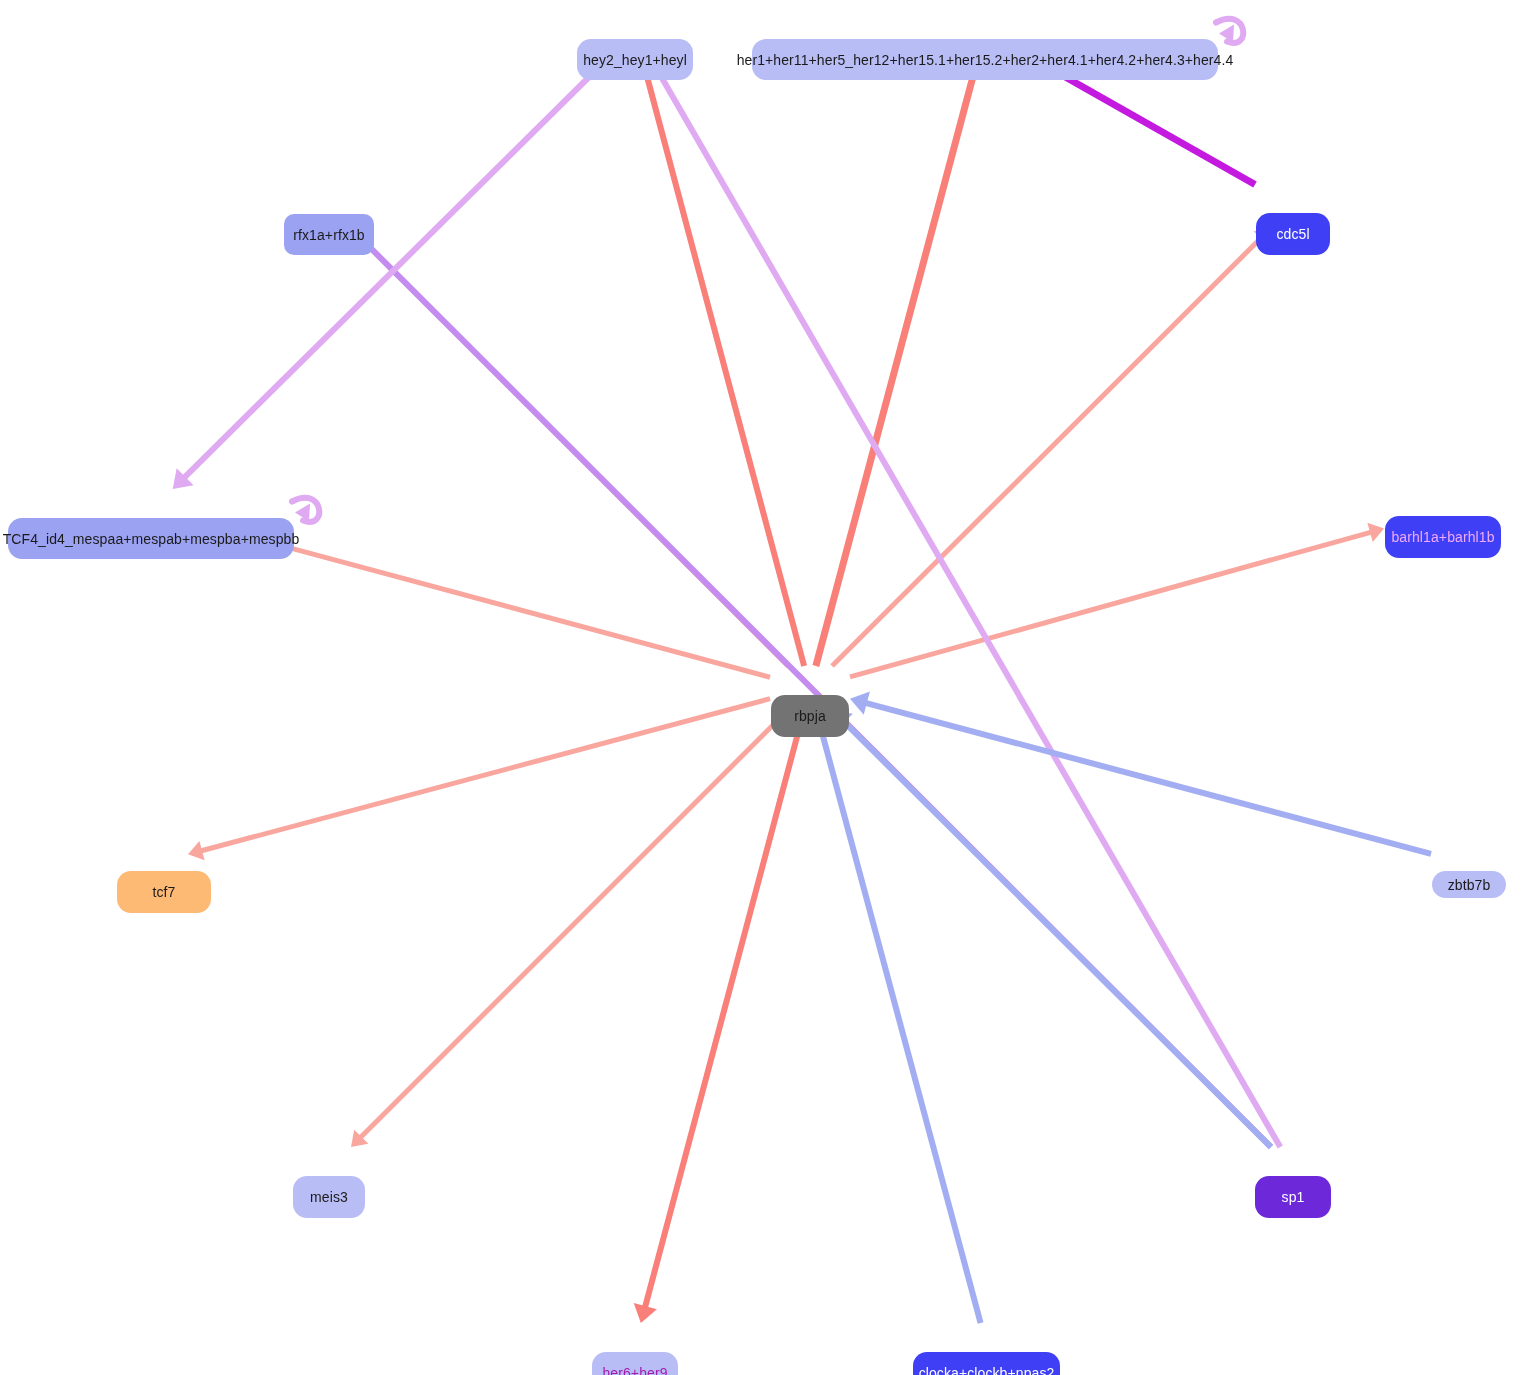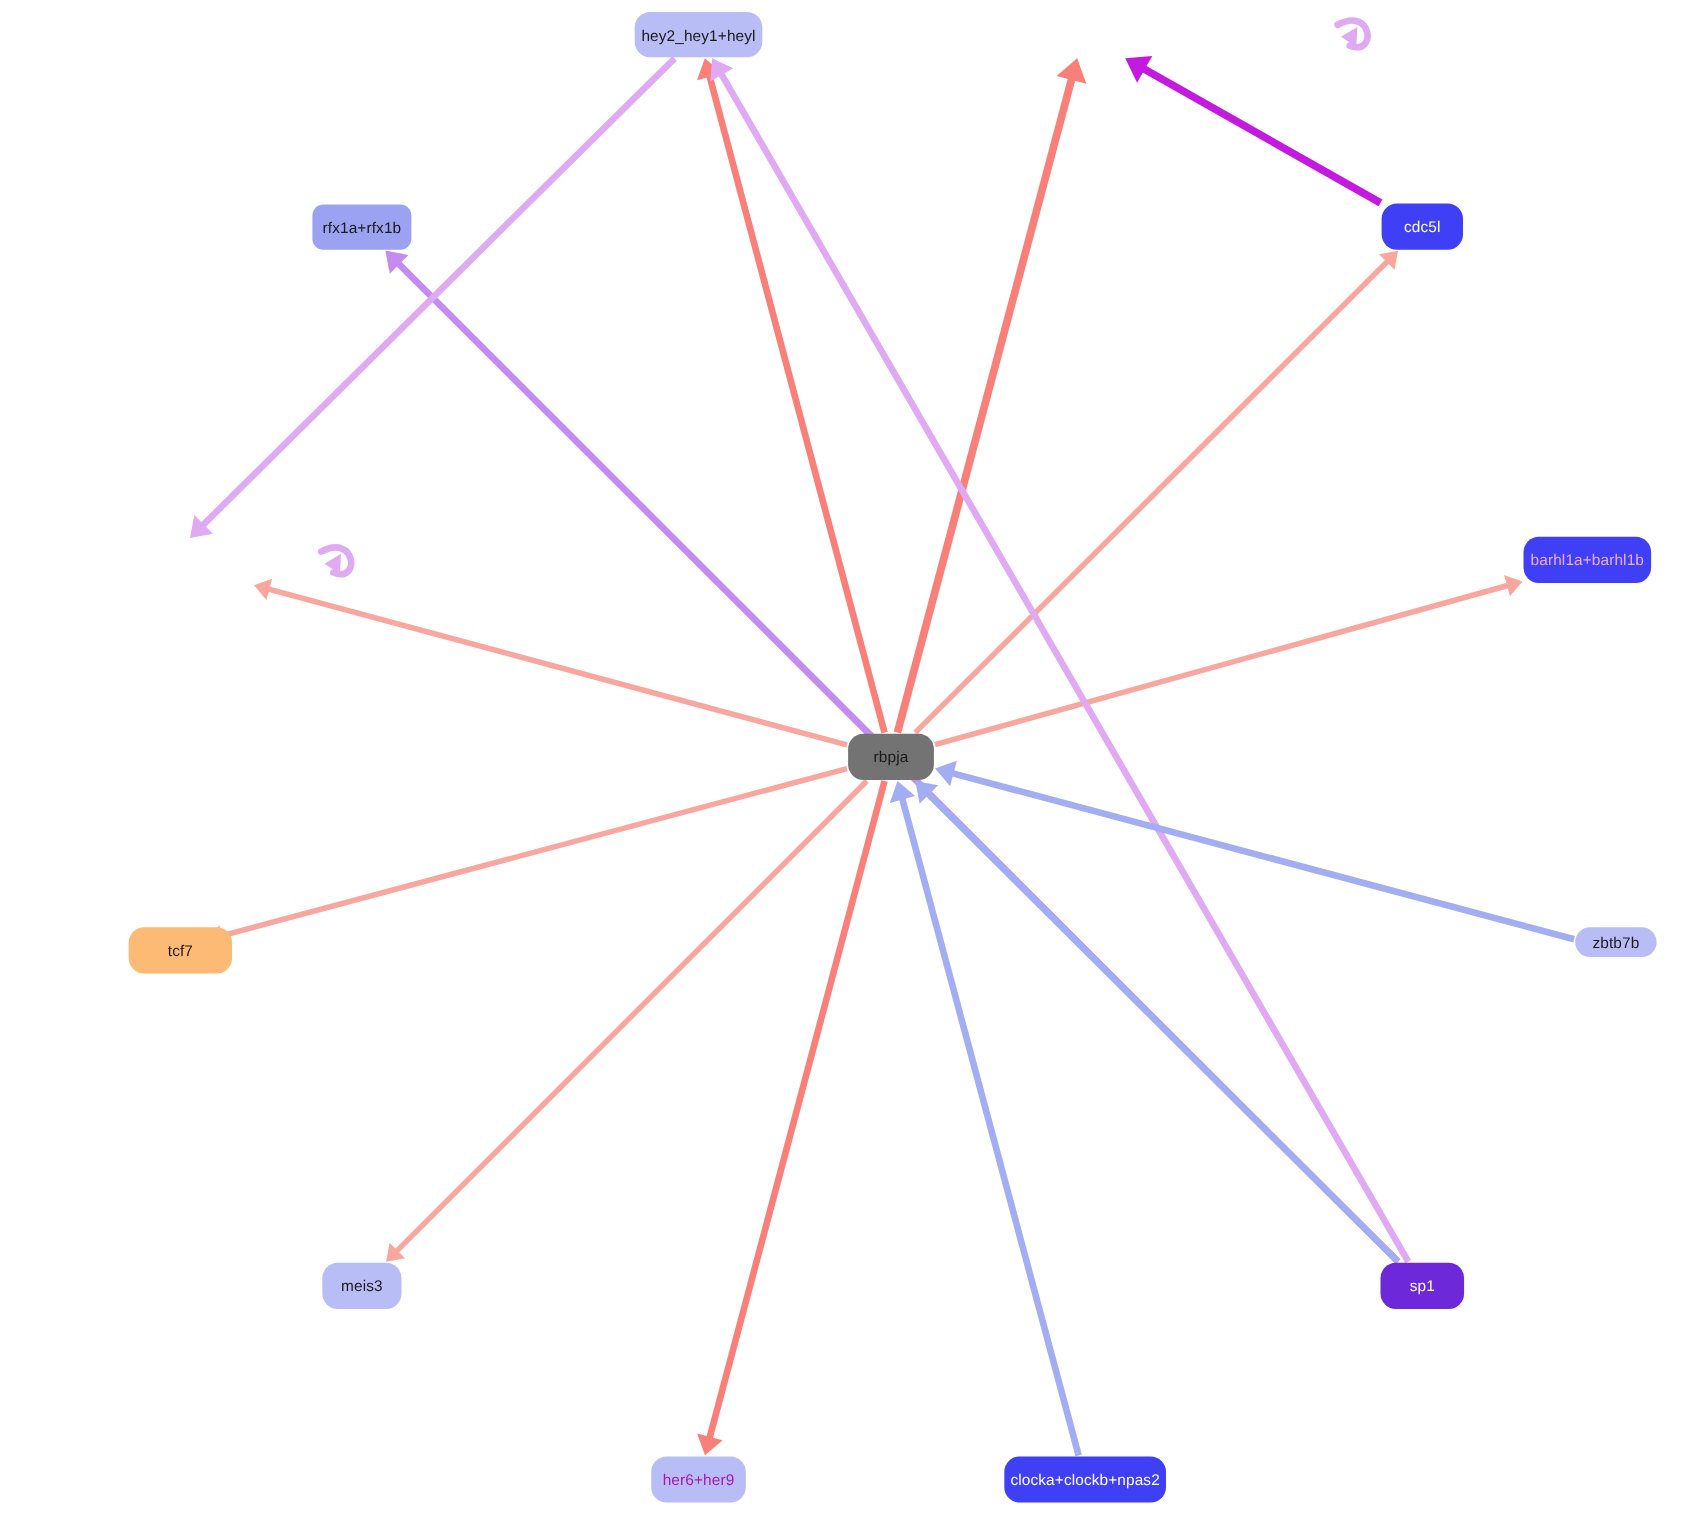--- a/index.html
+++ b/index.html
@@ -30,20 +30,21 @@
     display: flex;
     align-items: center;
     justify-content: center;
     border-radius: 14px;
     font-size: 14px;
     line-height: 1;
     white-space: nowrap;
     letter-spacing: 0.1px;
     text-align: center;
     padding: 0 10px;
+    margin-top: 28px;
   }
   .node-label {
     pointer-events: none;
   }
 </style>
 </head>
 <body>
 
 <div id="canvas">
   <svg id="edge-layer" viewBox="0 0 1532 1375" xmlns="http://www.w3.org/2000/svg">
@@ -80,25 +81,31 @@
       <line x1="980.5898021308981" y1="1323" x2="820.0353937212789" y2="725.3555449001715" stroke="#a3adf2" stroke-width="6" stroke-linecap="butt"></line>
       <polygon points="815.9101978691019,710 832.013653631991,723.6908258513748 808.8354726506002,729.917536571642" fill="#a3adf2"></polygon>
       <path d="M 1216 22.5 C 1248 5.5, 1252 51.5, 1227 41.5" fill="none" stroke="#dfaaf2" stroke-width="6" stroke-linecap="round"></path>
       <polygon points="1219,33.5 1234,24.5 1233,42.5" fill="#dfaaf2"></polygon>
       <path d="M 292 501.5 C 324 484.5, 328 530.5, 303 520.5" fill="none" stroke="#dfaaf2" stroke-width="6" stroke-linecap="round"></path>
       <polygon points="295,512.5 310,503.5 309,521.5" fill="#dfaaf2"></polygon>
     </svg>
 <div class="node" style="left: 577px; top: 11px; width: 116px; height: 41px; background: rgb(185, 189, 245); color: rgb(26, 26, 26);">
       <span class="node-label">hey2_hey1+heyl</span>
     </div>
+    <div class="node" style="left: 752px; top: 11px; width: 466px; height: 41px; background: rgb(185, 189, 245); color: rgb(26, 26, 26);">
+      <span class="node-label">her1+her11+her5_her12+her15.1+her15.2+her2+her4.1+her4.2+her4.3+her4.4</span>
+    </div>
     <div class="node" style="left: 284px; top: 186px; width: 90px; height: 41px; background: rgb(155, 162, 242); color: rgb(26, 26, 26); border-radius: 10px;">
       <span class="node-label">rfx1a+rfx1b</span>
     </div>
     <div class="node" style="left: 1256px; top: 185px; width: 74px; height: 42px; background: rgb(63, 63, 245); color: rgb(255, 255, 255);">
       <span class="node-label">cdc5l</span>
+    </div>
+    <div class="node" style="left: 8px; top: 490px; width: 286px; height: 41px; background: rgb(155, 162, 242); color: rgb(26, 26, 26);">
+      <span class="node-label">TCF4_id4_mespaa+mespab+mespba+mespbb</span>
     </div>
     <div class="node" style="left: 1385px; top: 488px; width: 116px; height: 42px; background: rgb(63, 63, 245); color: #f0abfc;">
       <span class="node-label">barhl1a+barhl1b</span>
     </div>
     <div class="node" style="left: 771px; top: 667px; width: 78px; height: 42px; background: #737373; color: rgb(26, 26, 26);">
       <span class="node-label">rbpja</span>
     </div>
     <div class="node" style="left: 117px; top: 843px; width: 94px; height: 42px; background: #fdba74; color: rgb(26, 26, 26);">
       <span class="node-label">tcf7</span>
     </div>

